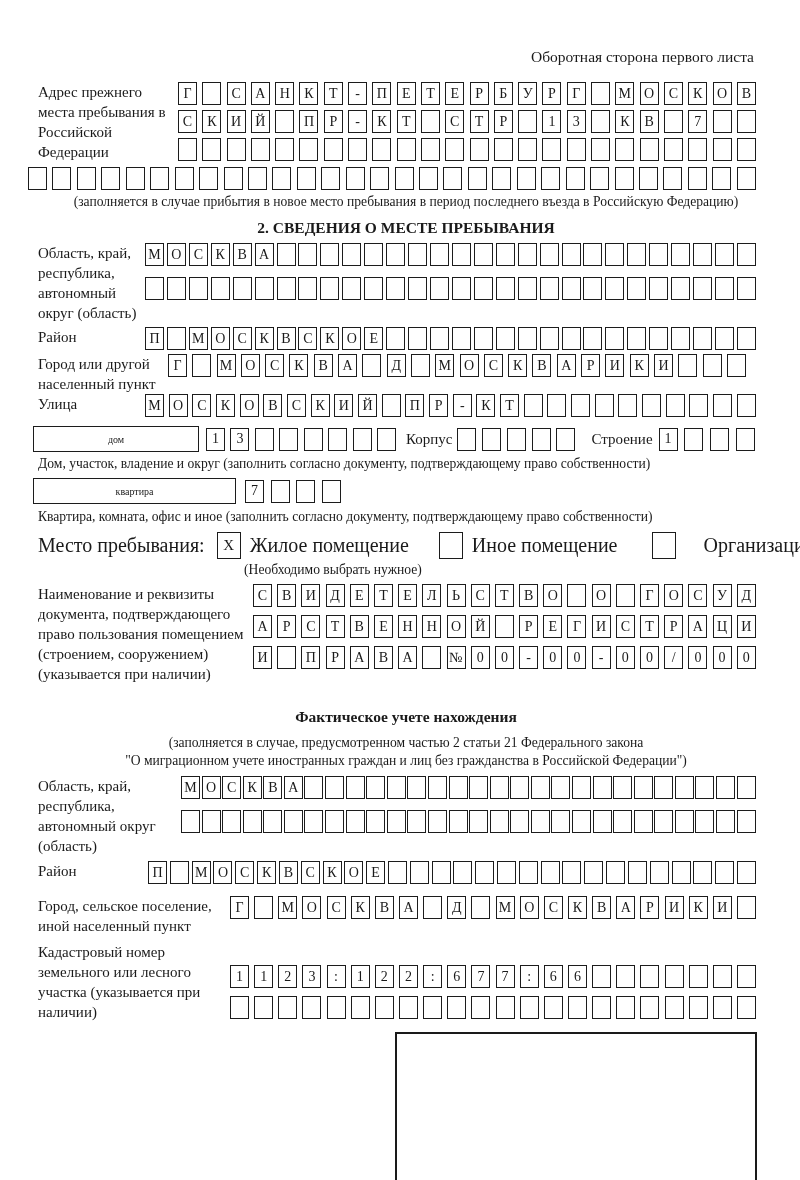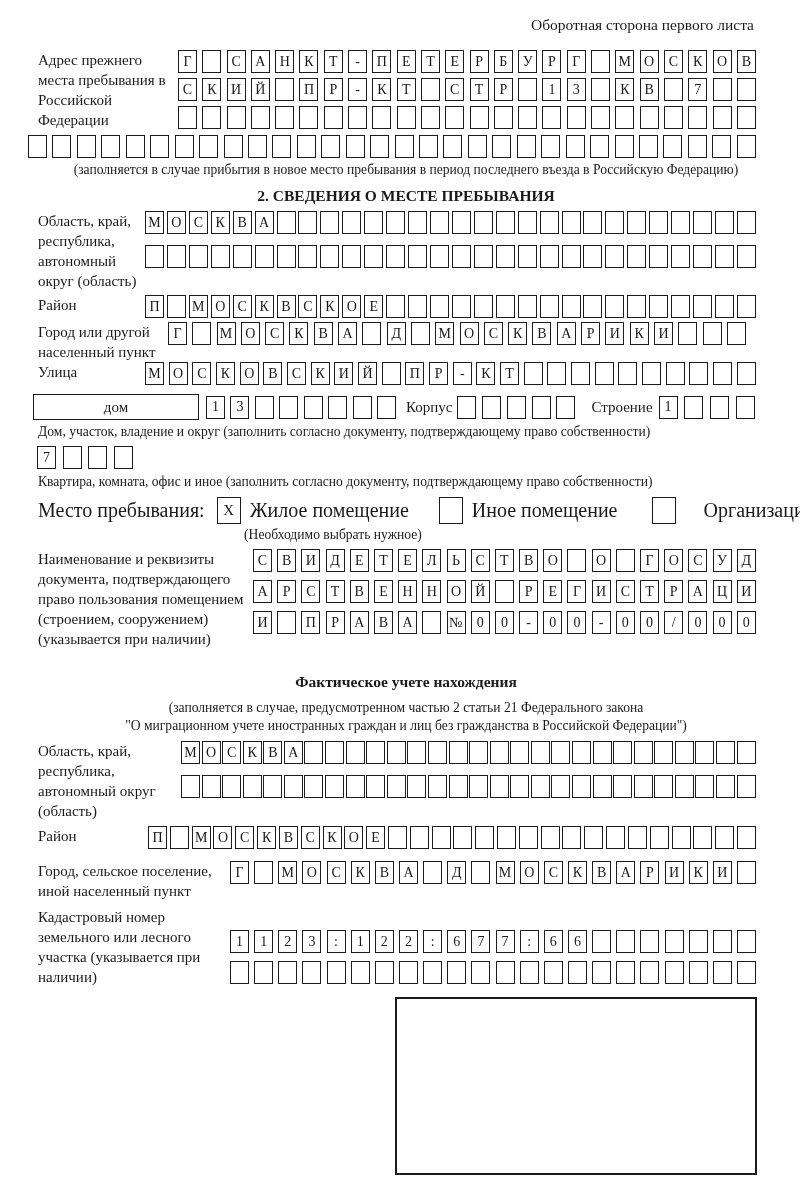--- a/index.html
+++ b/index.html
@@ -1,19 +1,19 @@
 <!DOCTYPE html>
 <html><head>
 <meta charset="utf-8">
 <style>
   * { margin:0; padding:0; box-sizing:border-box; }
   body { background:#ffffff; font-family:"Liberation Serif","DejaVu Serif",serif; color:#1a1a1a; }
   .page { position:relative; width:800px; height:1180px; background:#fff; overflow:hidden; padding-left:28px; padding-right:16px; }
 
-  .top-title { padding-top:16px; text-align:right; padding-right:30px; font-size:15.5px; }
+  .top-title { padding-top:16px; text-align:right; padding-right:30px; font-size:15.5px;margin-top:32px; }
 
   .flexrow { display:flex; align-items:flex-start; }
   .lbl { font-size:15px; line-height:20px; margin-left:10px; flex-shrink:0; }
   .w140 { width:140px; } .w117 { width:107px; } .w143 { width:143px; }
   .w120 { width:110px; } .w192 { width:192px; } .w215 { width:215px; }
 
   .rowscol { display:flex; flex-direction:column; }
   .boxrow { display:flex; justify-content:space-between; }
   .cell { width:19px; height:23px; border:1.6px solid #1c1c1c; display:inline-flex;
           align-items:center; justify-content:center; font-size:14px; flex-shrink:0; }
@@ -26,21 +26,21 @@
 
   .gap5 > .boxrow { margin-bottom:5px; } .gap5 > .boxrow:last-child { margin-bottom:0; }
   .gap11 > .boxrow { margin-bottom:11px; } .gap11 > .boxrow:last-child { margin-bottom:0; }
   .gap8 > .boxrow { margin-bottom:8px; } .gap8 > .boxrow:last-child { margin-bottom:0; }
 
   .caption { font-size:13.6px; }
   .center { text-align:center; }
   .h2 { text-align:center; font-weight:bold; font-size:15.5px; }
 
   .labelbox { border:1.6px solid #1c1c1c; height:26px; display:flex; align-items:center;
-              justify-content:center; font-size:15px; flex-shrink:0; }
+              justify-content:center; font-size:10px; flex-shrink:0; }
   .lb-dom { width:166px; } .lb-kv { width:203px; }
   .inline-lbl { font-size:15px; line-height:26px; white-space:nowrap; }
 
   .stay-row { display:flex; align-items:center; margin-left:10px; }
   .stay-row .opt-label { font-size:20px; white-space:nowrap; }
 
   .stamp-box { margin-left:367px; width:362px; height:178px; border:2px solid #1a1a1a; }
 </style>
 </head>
 <body>
@@ -354,20 +354,21 @@
     <div class="boxrow bw96" style="margin-left:6px;">
         <span class="cell">1</span>
         <span class="cell"></span>
         <span class="cell"></span>
         <span class="cell"></span>
       </div>
   </div>
   <div class="caption" style="margin-top:4px; margin-left:10px;">Дом, участок, владение и округ (заполнить согласно документу, подтверждающему право собственности)</div>
 
   <div class="flexrow" style="margin-top:6px; align-items:center;">
+    <div class="labelbox lb-kv" style="margin-left:5px;">квартира</div>
     <div class="boxrow bw96" style="margin-left:9px;">
         <span class="cell">7</span>
         <span class="cell"></span>
         <span class="cell"></span>
         <span class="cell"></span>
       </div>
   </div>
   <div class="caption" style="margin-top:5px; margin-left:10px;">Квартира, комната, офис и иное (заполнить согласно документу, подтверждающему право собственности)</div>
 
   <div class="stay-row" style="margin-top:7px;">

